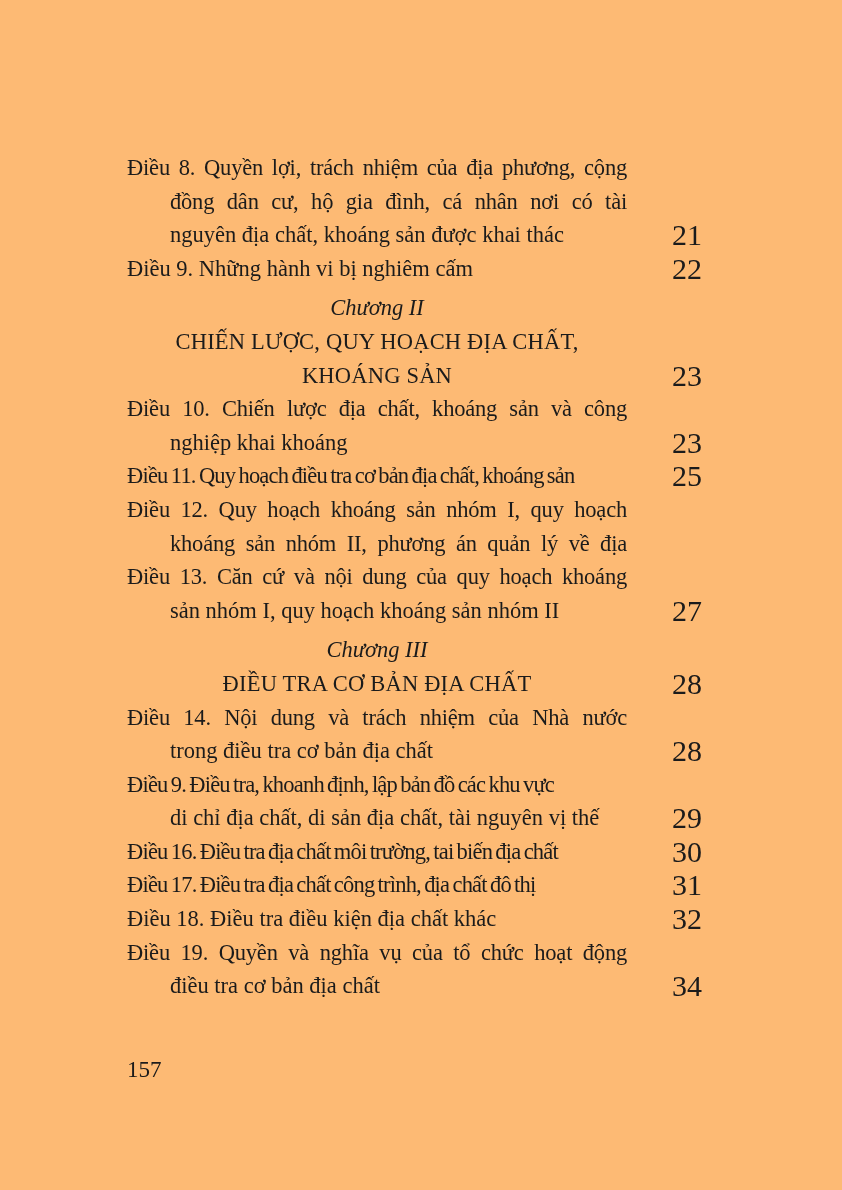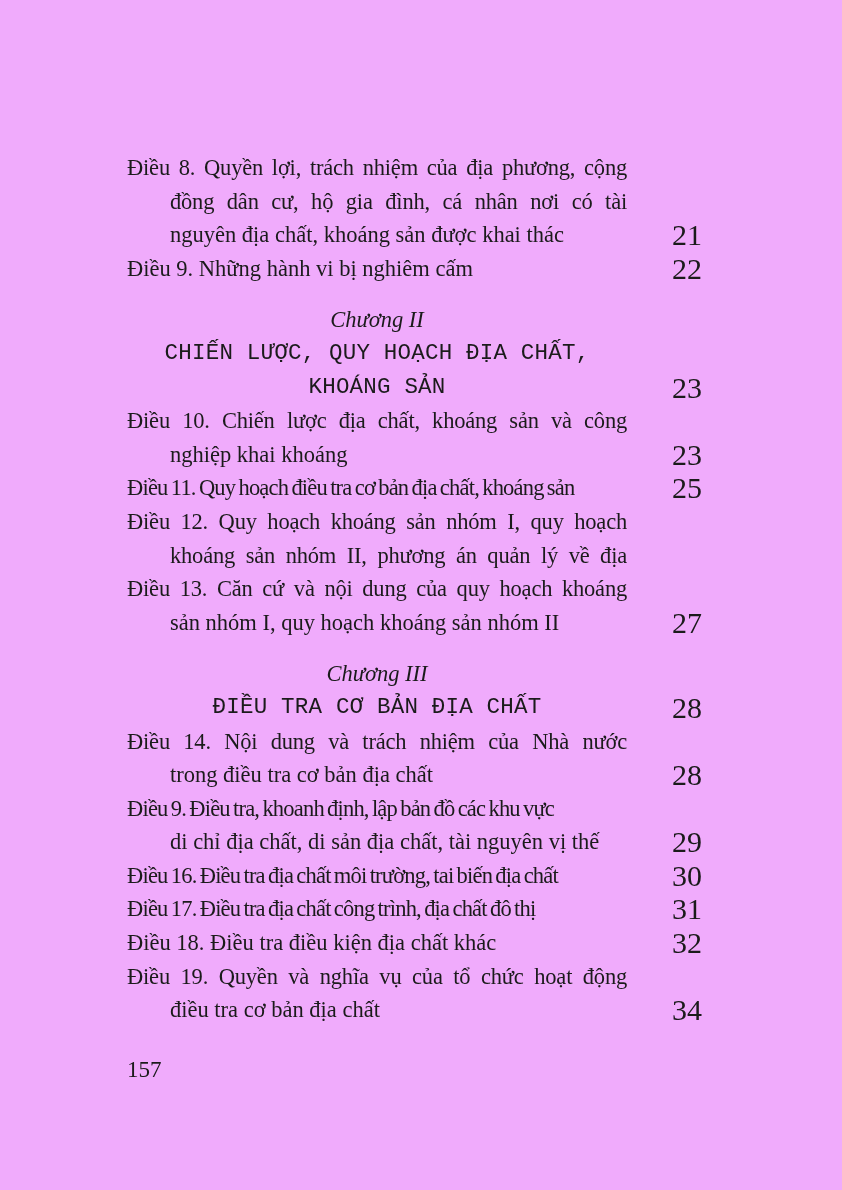--- a/index.html
+++ b/index.html
@@ -4,21 +4,21 @@
 <style>
   html, body {
     margin: 0;
     padding: 0;
     background: #ffffff;
   }
   .sheet {
     position: relative;
     width: 842px;
     height: 1190px;
-    background: #f0abfc;
+    background: #fdba74;
     overflow: hidden;
     font-family: "Liberation Serif", "DejaVu Serif", serif;
     color: #1b1b1b;
   }
   .toc {
     position: absolute;
     left: 127px;
     top: 151px;
     width: 575px;
   }
@@ -37,32 +37,31 @@
     padding-left: 43px;
   }
   .justify .txt {
     width: 500px;
     white-space: normal;
     text-align: justify;
     text-align-last: justify;
     letter-spacing: -0.2px;
   }
   .chapter-label {
-    margin-top: 18px;
+    margin-top: 6px;
   }
   .chapter-label .txt {
     width: 500px;
     text-align: center;
     font-style: italic;
   }
   .chapter-title .txt {
     width: 500px;
     text-align: center;
     letter-spacing: 0.2px;
-    font-family: Liberation Mono, monospace;
   }
   .condensed .txt {
     letter-spacing: -0.8px;
     word-spacing: -1.6px;
   }
   .page-num {
     position: absolute;
     right: 0;
     top: 0;
     line-height: 33.6px;

